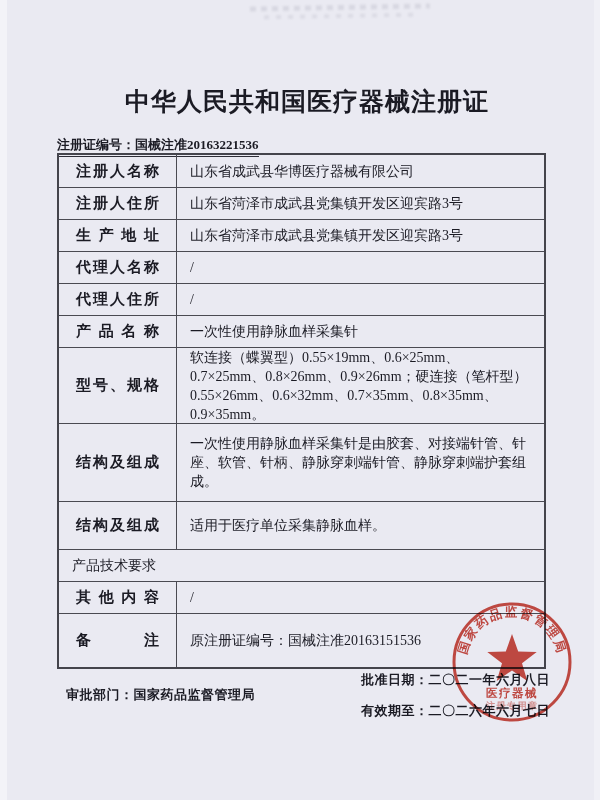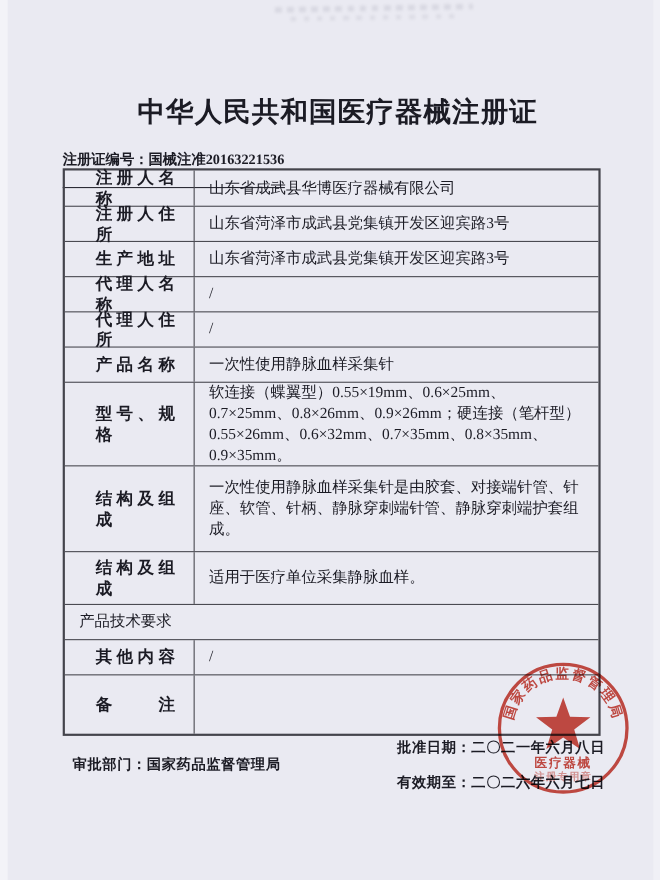--- a/index.html
+++ b/index.html
@@ -27,37 +27,36 @@
   .page-title{
     position:absolute;left:0;top:78px;width:600px;
     text-align:center;
     font-size:25px;font-weight:bold;letter-spacing:1px;
     margin:7px;
   }
   .cert-line{
     position:absolute;left:57px;top:136px;
     font-size:13px;font-weight:bold;
     border-bottom:1px solid #2c2c36;
-    padding-bottom:16px;
+    padding-bottom:2px;
   }
   
   .reg-table{
     position:absolute;left:57px;top:153px;width:489px;
     border:2px solid #44444c;
     box-sizing:border-box;
     background:transparent;
   }
   .row{display:flex;box-sizing:border-box;}
   .row + .row{border-top:1.5px solid #4a4a52;}
   .row .cell-label{
     width:118px;flex:0 0 118px;
     border-right:1.5px solid #4a4a52;
     display:flex;align-items:center;
     box-sizing:border-box;
-    padding-left:11px;
   }
   .row .cell-label span{
     display:block;width:100%;
     padding:0 17px;box-sizing:border-box;
     font-weight:bold;font-size:15px;
     text-align:justify;text-align-last:justify;
   }
   .row .cell-value{
     flex:1;display:flex;align-items:center;
     padding:5px 12px 5px 13px;box-sizing:border-box;
@@ -159,20 +158,21 @@
   <div class="row h32">
     <div class="cell-label">
         <span>其他内容</span>
       </div>
     <div class="cell-value">/</div>
   </div>
   <div class="row h54">
     <div class="cell-label">
         <span>备注</span>
       </div>
+    <div class="cell-value">原注册证编号：国械注准20163151536</div>
   </div>
 </div>
 
 <div class="approval-dept">审批部门：国家药品监督管理局</div>
 
 <div class="dates">
   <div>批准日期：二〇二一年六月八日</div>
   <div>有效期至：二〇二六年六月七日</div>
 </div>
 

